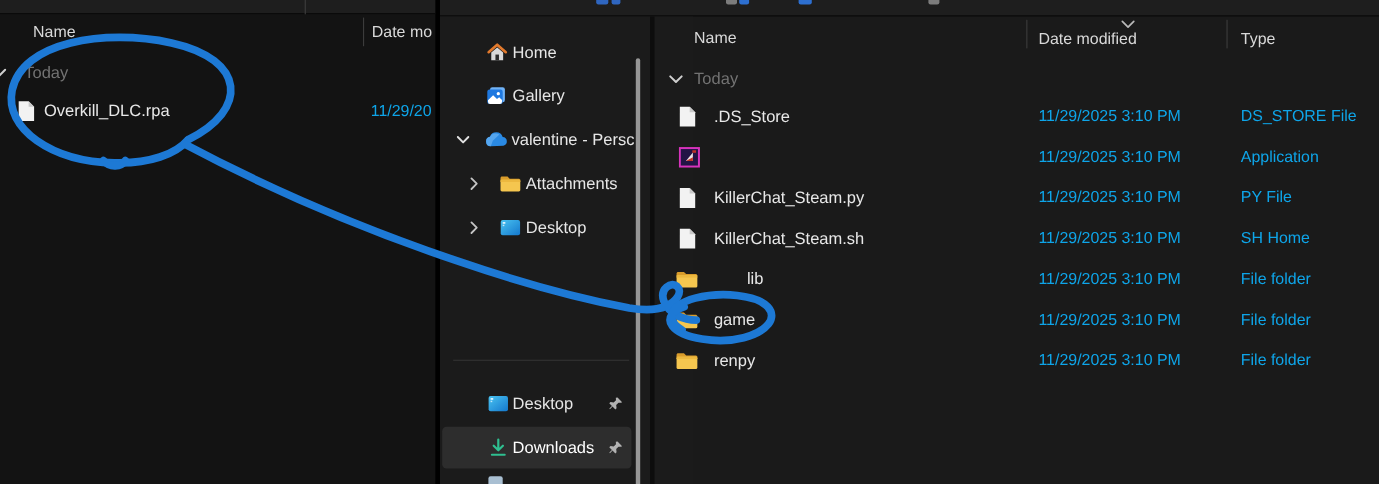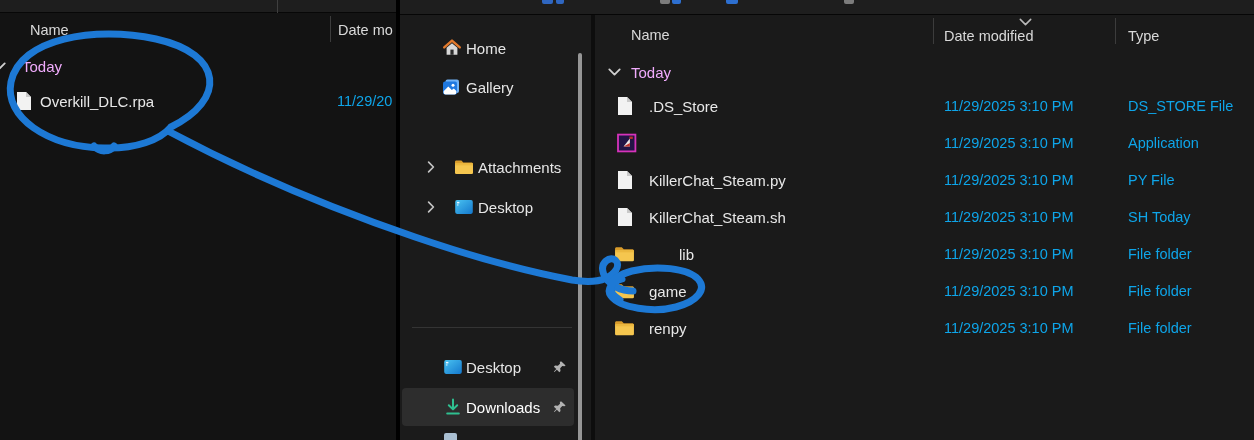--- a/index.html
+++ b/index.html
@@ -33,21 +33,21 @@
   #side-scrollbar { left:178px; top:38px; width:4px; height:402px; background:#979797; border-radius:2px; }
   #pane-div { left:191px; top:15px; width:4px; height:425px; background:#0d0d0d; }
 
   
   #fpane { left:195px; top:15px; width:659px; height:425px; }
   #fpane .head-div { top:3px; width:1px; height:26px; background:#3c3c3c; }
   .grow { position:absolute; left:0; right:0; height:30px; cursor:pointer; }
   .frow { position:absolute; left:0; right:0; height:37px; cursor:pointer; }
   .fname { font-size:15px; color:#e8e8e8; }
   .fmeta { font-size:14.5px; color:#0ea5e9; }
-  .gtext { font-size:15px; color:#f0abfc; }
+  .gtext { font-size:15px; color:#737373; }
   .icon-box { position:absolute; transform:translateY(-50%); display:flex; align-items:center; justify-content:center; }
   svg { display:block; }
 </style>
 </head>
 <body>
 
 <section id="lwin" class="abs">
   <div class="topstrip abs">
     <div class="strip-div abs"></div>
   </div>
@@ -105,20 +105,34 @@
         <svg width="20" height="20" viewBox="0 0 20 20">
             <rect x="4.5" y="2.4" width="13.5" height="13.5" rx="2" fill="#70b2f6"></rect>
             <rect x="2" y="4.4" width="14" height="13.2" rx="2" fill="#1e78e0"></rect>
             <path d="M2.6 14.2 L7.3 9.6 L10.8 13 L12.8 11.4 L15.4 13.9 V15.6 a2 2 0 0 1-2 2 H4.6 a2 2 0 0 1-2-2 Z" fill="#fff"></path>
             <circle cx="12" cy="8.2" r="1.5" fill="#fff"></circle>
           </svg>
       </span>
       <span class="vc lbl" style="left:66px;">Gallery</span>
     </div>
 
+    <div class="sitem" style="top:93px;">
+      <span class="icon-box" style="left:15px; top:50%;">
+        <svg width="12" height="8" viewBox="0 0 10 6">
+            <path d="M1 1 L5 5 L9 1" stroke="#e0e0e0" stroke-width="1.5" fill="none" stroke-linecap="round" stroke-linejoin="round"></path>
+          </svg>
+      </span>
+      <span class="icon-box" style="left:40px; top:50%;">
+        <svg width="22" height="14" viewBox="0 0 22 14">
+            <path d="M6.2 13 a4.4 4.4 0 0 1-.8-8.7 A6.1 6.1 0 0 1 17 4.6 a4 4 0 0 1 .6 7.9 Z" fill="#2a8ae4"></path>
+            <path d="M6.2 13 a4.4 4.4 0 0 1-.8-8.7 A6.1 6.1 0 0 1 14 2.3 L8 8 Z" fill="#55a6ef"></path>
+          </svg>
+      </span>
+      <span class="vc lbl" style="left:65px;">valentine - Persc</span>
+    </div>
 
     <div class="sitem" style="top:133px;">
       <span class="icon-box" style="left:27px; top:50%;">
         <svg width="8" height="12" viewBox="0 0 6 10">
             <path d="M1 1 L5 5 L1 9" stroke="#c4c4c4" stroke-width="1.4" fill="none" stroke-linecap="round" stroke-linejoin="round"></path>
           </svg>
       </span>
       <span class="icon-box" style="left:54px; top:50%;">
         <svg width="20" height="16" viewBox="0 0 20 16">
             <path d="M1 5 V2.9 C1 2.1 1.6 1.5 2.4 1.5 h5 l1.9 1.9 h8.1 c.8 0 1.6.6 1.6 1.4 V5 Z" fill="#d99c2b"></path>
@@ -257,21 +271,21 @@
         </div>
         <div class="frow" style="top: 183px;">
           <span class="icon-box" style="left: 22px; top: 50%;">
             <svg width="16" height="20" viewBox="0 0 16 20">
               <path d="M1 1 h9 l5 5 v13 h-14 z" fill="#f2f2f2"></path>
               <path d="M10 1 l5 5 h-5 z" fill="#c9c9c9"></path>
             </svg>
           </span>
           <span class="vc fname" style="left: 54px; top: 50%;">KillerChat_Steam.sh</span>
           <span class="vc fmeta" style="left: 349px; top: 50%;">11/29/2025 3:10 PM</span>
-          <span class="vc fmeta" style="left: 533px; top: 50%;">SH Today</span>
+          <span class="vc fmeta" style="left: 533px; top: 50%;">SH Home</span>
         </div>
         <div class="frow" style="top: 220px;">
           <span class="icon-box" style="left: 19px; top: 50%;">
             <svg width="21" height="17" viewBox="0 0 20 16">
               <path d="M1 5 V2.9 C1 2.1 1.6 1.5 2.4 1.5 h5 l1.9 1.9 h8.1 c.8 0 1.6.6 1.6 1.4 V5 Z" fill="#d99c2b"></path>
               <rect x="1" y="4.4" width="18" height="10.6" rx="1.3" fill="#f5c64f"></rect>
               <rect x="1" y="4.4" width="18" height="2" fill="#ecb83f"></rect>
             </svg>
           </span>
           <span class="vc fname" style="left: 54px; top: 50%; margin-left: 30px;">lib</span>

